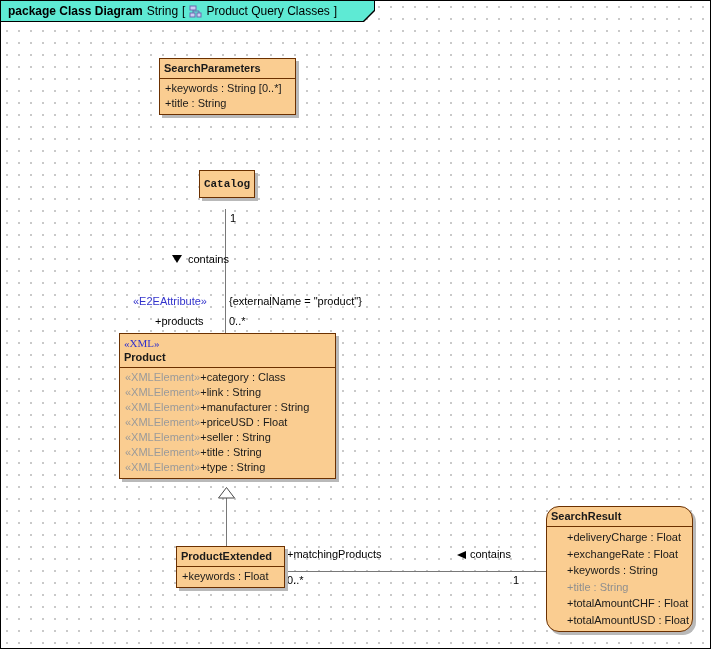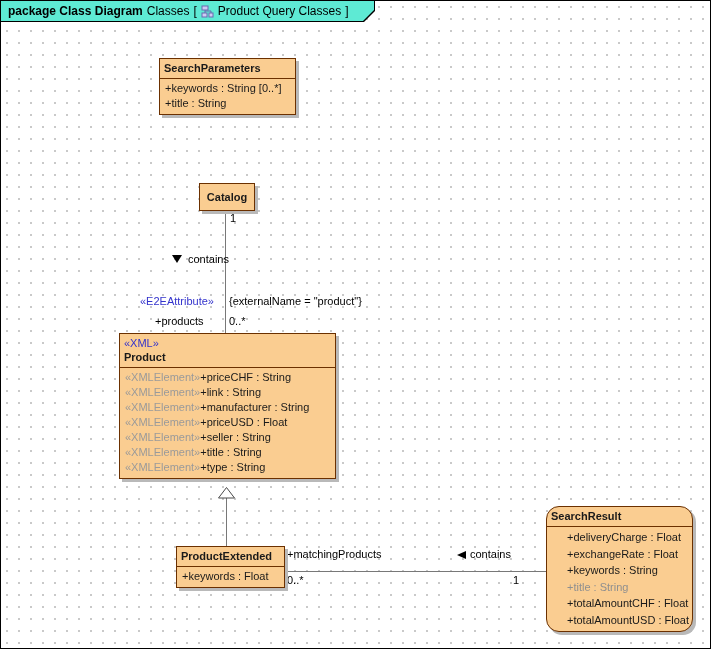--- a/index.html
+++ b/index.html
@@ -20,21 +20,21 @@
     display:flex;align-items:center;gap:4px;padding:0 12px 0 7px;font-size:12px;box-sizing:border-box;color:#000;white-space:nowrap;}
   .kw{font-weight:bold;}
   
   .uml-class{position:absolute;background:var(--class-fill,#FACD91);
     border:1px solid var(--class-border,#6B3000);
     box-shadow:3px 3px 0 #b9b9b9;color:#1a1a1a;}
   .name-compartment{font-weight:bold;padding:3px 4px;
     border-bottom:1px solid var(--class-border,#6B3000);font-size:11px;line-height:13px;white-space:nowrap;}
   .no-attrs{display:flex;align-items:center;justify-content:center;}
   .no-attrs .name-compartment{border-bottom:none;padding:0 4px;}
-  .stereo-line{font-weight:normal;color:var(--stereotype-blue,#3333CC);font-size:11px;line-height:13px;margin-bottom:1px;}
+  .stereo-line{font-weight:normal;color:var(--stereotype-blue,#3333CC);font-size:11px;line-height:13px;margin-bottom:1px;font-family:Liberation Serif, serif;}
   .attrs{padding:2px 0 3px;}
   .attr{font-size:11px;line-height:15px;padding:0 5px;white-space:nowrap;}
   .sr .attr{line-height:16.5px;padding-left:20px;}
   .muted{color:#8f8f8f;}
   .xmlel{color:var(--xml-element-gray,#9A9A9A);}
   
   .vline,.hline{position:absolute;background:var(--line-gray,#787878);}
   .vline{width:1px;}
   .hline{height:1px;}
   
@@ -45,21 +45,21 @@
   .gen-arrow{position:absolute;}
 </style>
 </head>
 <body>
 
 <div class="canvas">
 
   <div class="tab-outer">
     <div class="tab-inner">
       <span class="kw">package Class Diagram</span>
-      <span>Classes</span>
+      <span>String</span>
       <span>[</span>
       <span style="display:inline-flex;">
         <svg width="13" height="13" viewBox="0 0 13 13">
           <rect x="1" y="1" width="6" height="4" fill="#CCCCF5" stroke="#6A6AAF"></rect>
           <rect x="1" y="8" width="5" height="4" fill="#CCCCF5" stroke="#6A6AAF"></rect>
           <rect x="8" y="8" width="4" height="4" fill="#CCCCF5" stroke="#6A6AAF"></rect>
           <path d="M4 5 L4 8 M10 8 L10 6 L4 6" stroke="#6A6AAF" fill="none"></path>
         </svg>
       </span>
       <span>Product Query Classes</span>
@@ -72,50 +72,50 @@
   <div class="vline" style="left:225px;top:497px;height:48px;"></div>
   <svg class="gen-arrow" style="left:217px;top:486px;" width="17" height="12">
     <polygon points="8.5,0.5 0.5,11 16.5,11" fill="#ffffff" stroke="#4a4a4a"></polygon>
   </svg>
 
   <div class="hline" style="left:282px;top:570px;width:263px;"></div>
 
   <div class="lbl" style="left:229px;top:211px;">1</div>
   <div class="tri-down" style="left:171px;top:254px;"></div>
   <div class="lbl" style="left:187px;top:252px;">contains</div>
-  <div class="lbl blue" style="left:139px;top:294px;">«E2EAttribute»</div>
+  <div class="lbl blue" style="left:132px;top:294px;">«E2EAttribute»</div>
   <div class="lbl" style="left:228px;top:294px;">{externalName = "product"}</div>
   <div class="lbl" style="left:154px;top:314px;">+products</div>
   <div class="lbl" style="left:228px;top:314px;">0..*</div>
 
   <div class="lbl" style="left:286px;top:547px;">+matchingProducts</div>
   <div class="lbl" style="left:286px;top:573px;">0..*</div>
   <div class="tri-left" style="left:456px;top:550px;"></div>
   <div class="lbl" style="left:469px;top:547px;">contains</div>
   <div class="lbl" style="left:512px;top:573px;">1</div>
 
   <div class="uml-class" style="left:158px;top:57px;width:135px;">
     <div class="name-compartment">SearchParameters</div>
     <div class="attrs">
       <div class="attr">+keywords : String [0..*]</div>
       <div class="attr">+title : String</div>
     </div>
   </div>
 
-  <div class="uml-class no-attrs" style="left:198px;top:182px;width:54px;height:26px;">
+  <div class="uml-class no-attrs" style="left:198px;top:169px;width:54px;height:26px;font-family:Liberation Mono, monospace;">
     <div class="name-compartment">Catalog</div>
   </div>
 
   <div class="uml-class" style="left:118px;top:332px;width:215px;">
     <div class="name-compartment">
       <div class="stereo-line">«XML»</div>
       <div>Product</div>
     </div>
     <div class="attrs">
-      <div class="attr"><span class="xmlel">«XMLElement»</span><span>+priceCHF : String</span></div>
+      <div class="attr"><span class="xmlel">«XMLElement»</span><span>+category : Class</span></div>
       <div class="attr"><span class="xmlel">«XMLElement»</span><span>+link : String</span></div>
       <div class="attr"><span class="xmlel">«XMLElement»</span><span>+manufacturer : String</span></div>
       <div class="attr"><span class="xmlel">«XMLElement»</span><span>+priceUSD : Float</span></div>
       <div class="attr"><span class="xmlel">«XMLElement»</span><span>+seller : String</span></div>
       <div class="attr"><span class="xmlel">«XMLElement»</span><span>+title : String</span></div>
       <div class="attr"><span class="xmlel">«XMLElement»</span><span>+type : String</span></div>
     </div>
   </div>
 
   <div class="uml-class" style="left:175px;top:545px;width:107px;">

